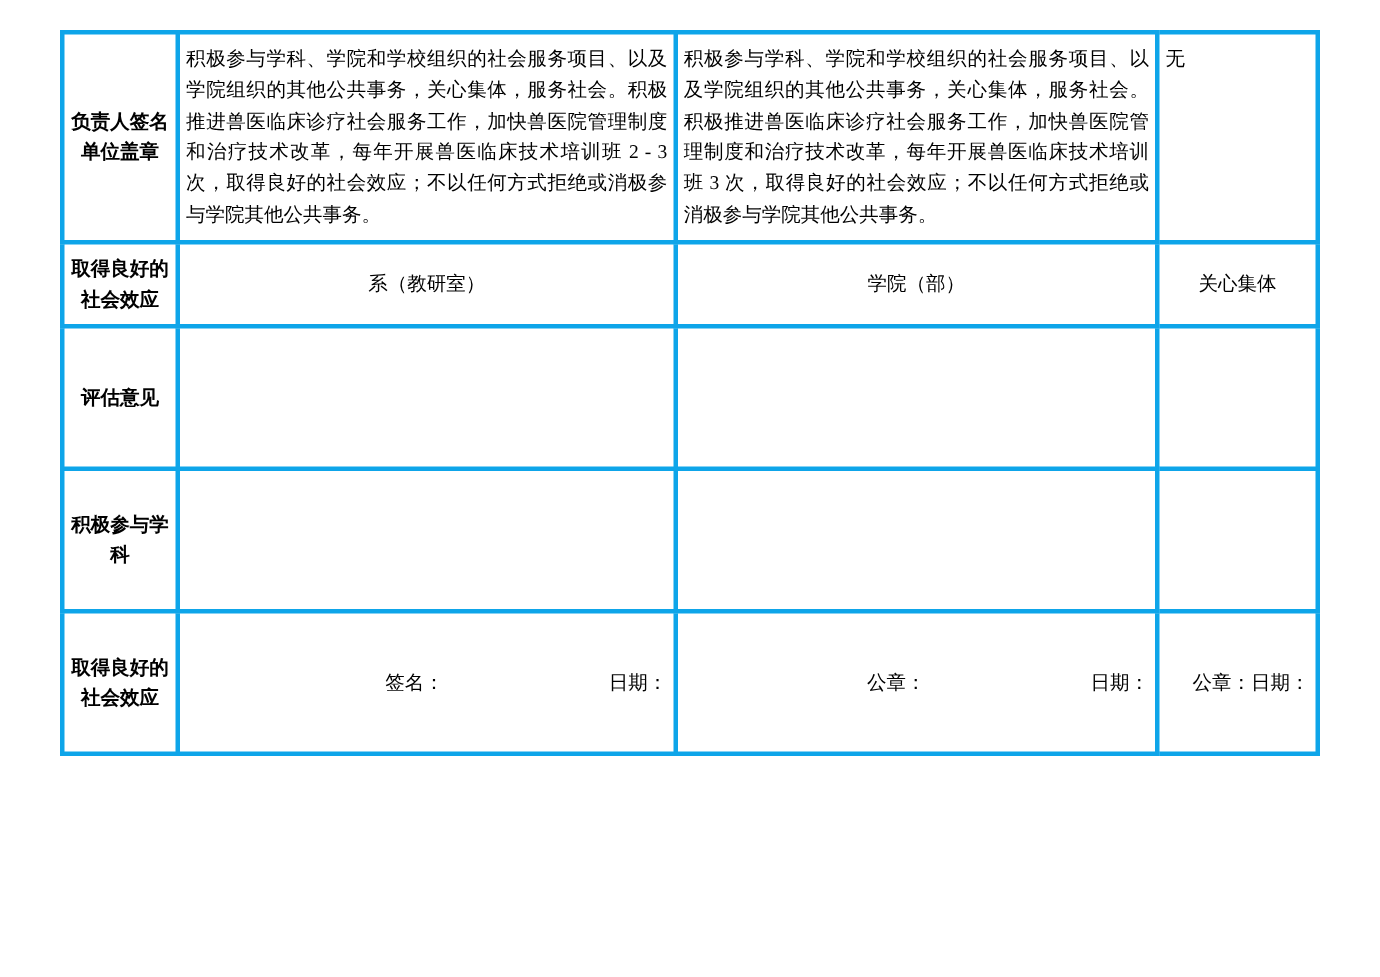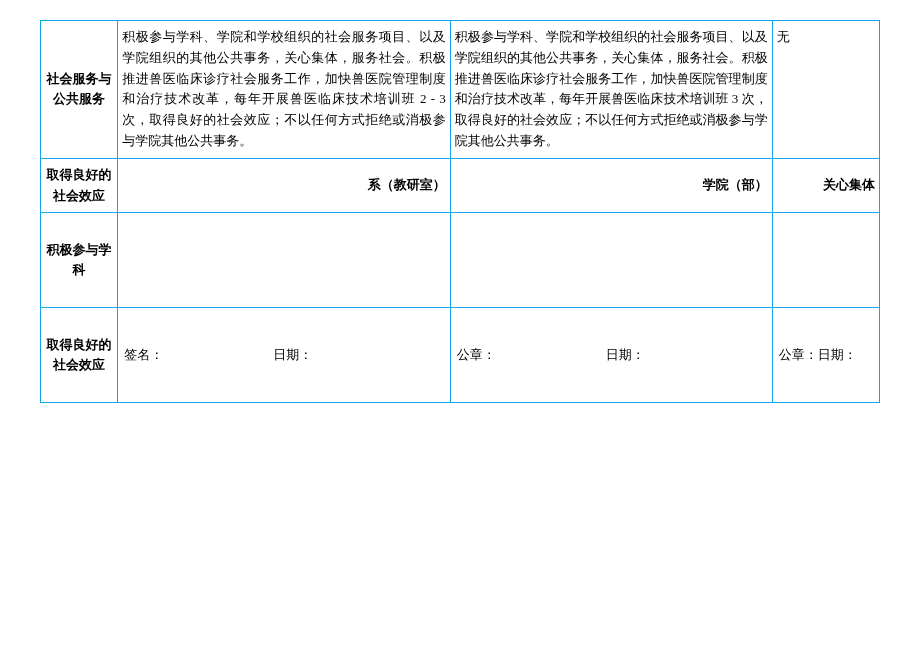--- a/index.html
+++ b/index.html
@@ -14,21 +14,21 @@
       background: #fff;
       padding: 20px 40px;
       width: 920px;
     }
     table {
       border-collapse: collapse;
       width: 100%;
       table-layout: fixed;
     }
     td {
-      border: 1px solid #0ea5e9;
+      border: 3px solid #0ea5e9;
       padding: 6px 4px;
       vertical-align: middle;
       line-height: 1.6;
       word-wrap: break-word;
     }
     .col-label {
       width: 72px;
       text-align: center;
       font-weight: bold;
     }
@@ -40,66 +40,73 @@
     .col-mid {
       width: 300px;
       text-align: justify;
       vertical-align: top;
     }
     .col-narrow {
       width: 70px;
       vertical-align: top;
     }
     .header-cell {
-      text-align: right;
-      font-weight: bold;
+      text-align: center;
+      font-weight: normal;
       height: 46px;
     }
     .tall-row td {
       height: 95px;
       vertical-align: middle;
     }
     .empty-body {
       height: 95px;
     }
     .sig-cell {
       vertical-align: middle;
       padding-left: 6px;
+      text-align: right;
     }
     .sig-cell span.gap {
       display: inline-block;
       width: 110px;
     }
   </style>
 </head>
 <body>
 
 <table>
   <colgroup>
     <col style="width:72px">
     <col style="width:310px">
     <col style="width:300px">
     <col style="width:100px">
   </colgroup>
 
   <tbody>
       <tr>
-    <td class="col-label">社会服务与公共服务</td>
+    <td class="col-label">负责人签名单位盖章</td>
     <td class="col-wide">积极参与学科、学院和学校组织的社会服务项目、以及学院组织的其他公共事务，关心集体，服务社会。积极推进兽医临床诊疗社会服务工作，加快兽医院管理制度和治疗技术改革，每年开展兽医临床技术培训班 2 - 3 次，取得良好的社会效应；不以任何方式拒绝或消极参与学院其他公共事务。</td>
     <td class="col-mid">积极参与学科、学院和学校组织的社会服务项目、以及学院组织的其他公共事务，关心集体，服务社会。积极推进兽医临床诊疗社会服务工作，加快兽医院管理制度和治疗技术改革，每年开展兽医临床技术培训班 3 次，取得良好的社会效应；不以任何方式拒绝或消极参与学院其他公共事务。</td>
     <td class="col-narrow">无</td>
   </tr>
 
   <tr>
     <td class="col-label">取得良好的社会效应</td>
     <td class="header-cell">系（教研室）</td>
     <td class="header-cell">学院（部）</td>
     <td class="header-cell">关心集体</td>
   </tr>
 
+  <tr class="tall-row">
+    <td class="col-label">评估意见</td>
+    <td class="empty-body"></td>
+    <td class="empty-body"></td>
+    <td class="empty-body"></td>
+  </tr>
 
   <tr class="tall-row">
     <td class="col-label">积极参与学科</td>
     <td class="empty-body"></td>
     <td class="empty-body"></td>
     <td class="empty-body"></td>
   </tr>
 
   <tr class="tall-row">
     <td class="col-label">取得良好的社会效应</td>

